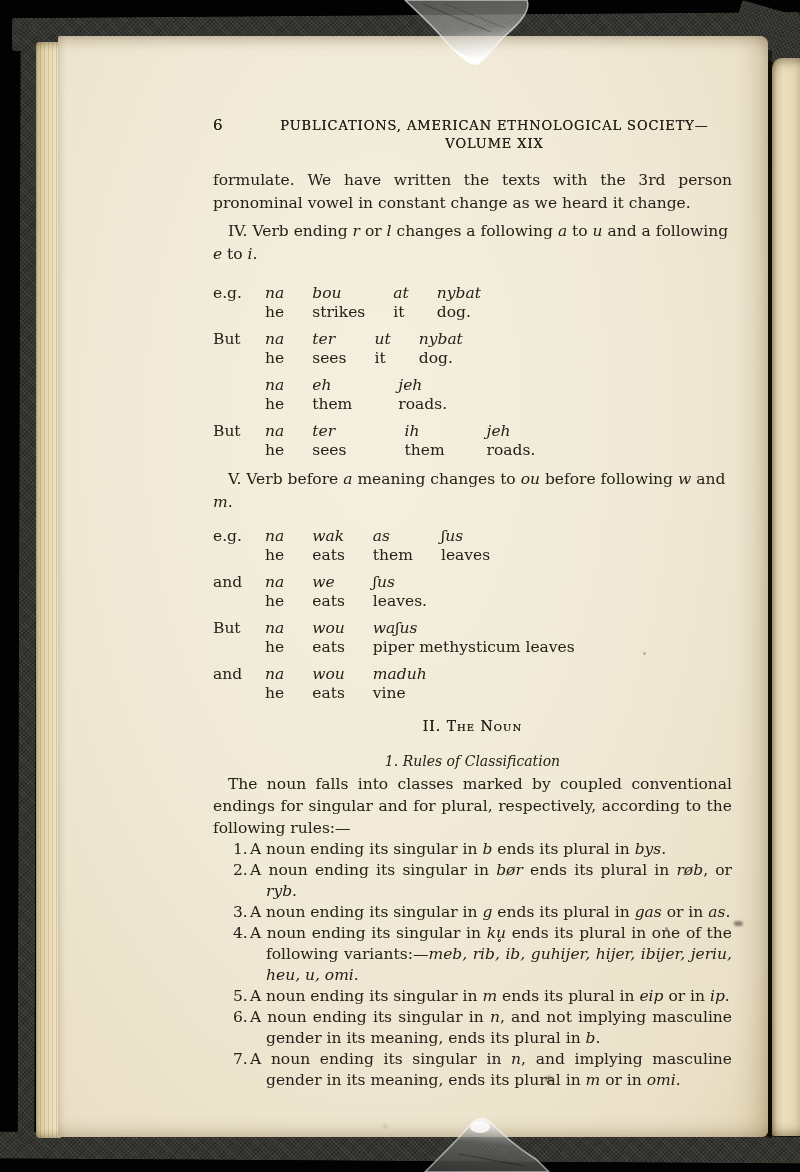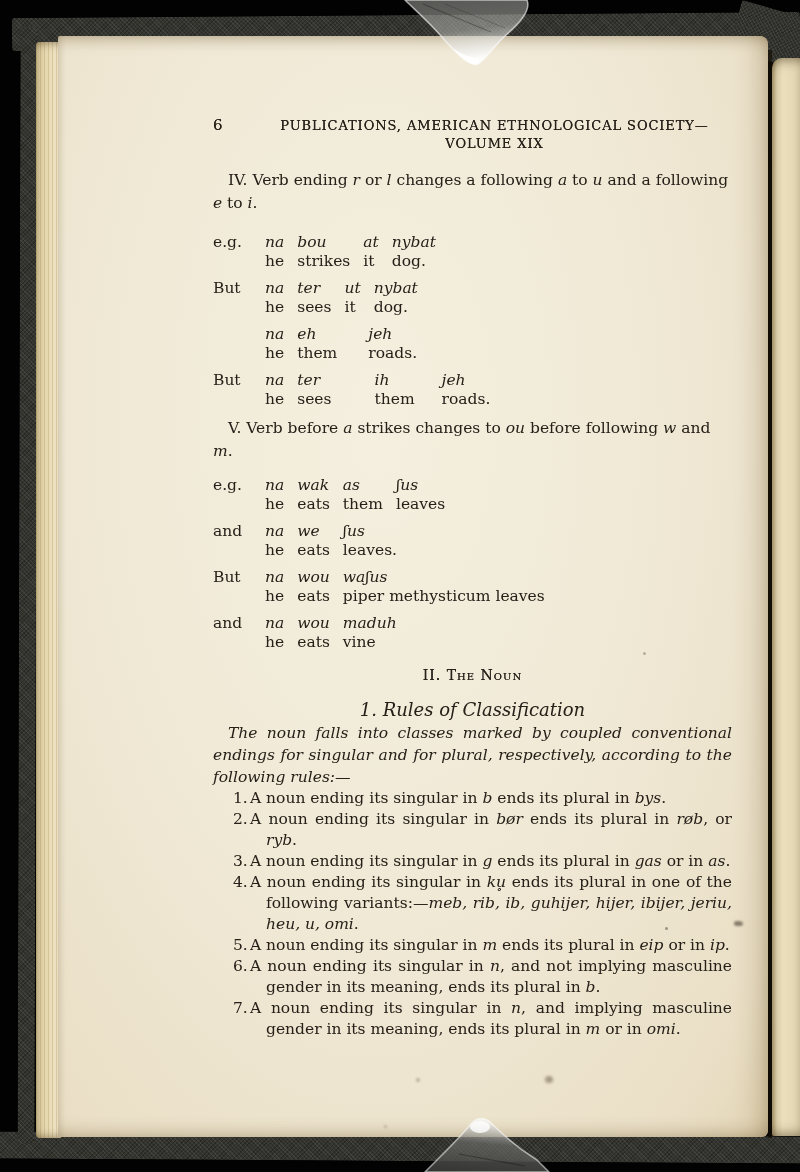--- a/index.html
+++ b/index.html
@@ -76,32 +76,32 @@
   .pageno{width:44px;flex:none;font-size:15px;letter-spacing:0;}
   .running-title{flex:1;text-align:center;}
   .para{text-align:justify;}
   .rule-statement{margin-top:5px;text-indent:15px;line-height:23px;}
   .rule-statement-v{margin-top:8px;text-indent:15px;line-height:23px;}
 
   .examples{margin-top:18px;}
   .examples-v{margin-top:13px;}
   .ex-block{display:flex;line-height:19px;margin-bottom:8px;}
   .ex-label{width:52px;flex:none;}
-  .ex-pairs{display:flex;gap:13px;}
+  .ex-pairs{display:flex;gap:28px;}
   .ex-pair{display:flex;flex-direction:column;}
   .ex-word{font-style:italic;}
 
   .noun-heading{
     margin-top:10px;text-align:center;
     font-size:14px;line-height:26px;letter-spacing:1px;
     font-variant:small-caps;
     text-shadow:0 0 .4px rgba(38,32,25,.9);
   }
-  .noun-subheading{margin-top:11px;text-align:center;font-style:italic;font-size:18px;line-height:22px;}
-  .noun-intro{margin-top:1px;text-indent:15px;text-align:justify;line-height:22px;font-style:italic;}
+  .noun-subheading{margin-top:11px;text-align:center;font-style:italic;font-size:14px;line-height:22px;}
+  .noun-intro{margin-top:1px;text-indent:15px;text-align:justify;line-height:22px;}
 
   .rules-list{line-height:21px;}
   .rule-item{position:relative;padding-left:53px;text-indent:-16px;text-align:justify;}
   .rule-num{position:absolute;left:20px;top:0;text-indent:0;}
 </style>
 </head>
 <body>
 
 <div class="cloth cover-top"></div>
 <div class="cloth cover-top-right"></div>
@@ -121,20 +121,21 @@
   <div class="speck" style="left:326px;top:1089px;width:3px;height:3px;background:rgba(110,95,70,.35);filter:blur(.8px);"></div>
   <div class="speck" style="left:585px;top:616px;width:3px;height:3px;background:rgba(100,88,65,.4);filter:blur(.7px);"></div>
 
   <div class="content">
 
     <div class="running-header">
       <span class="pageno">6</span>
       <span class="running-title">PUBLICATIONS, AMERICAN ETHNOLOGICAL SOCIETY—VOLUME XIX</span>
     </div>
 
+    <div class="para">formulate. We have written the texts with the 3rd person pronominal vowel in constant change as we heard it change.</div>
 
     <div class="rule-statement"><span>IV. Verb ending </span><i>r</i><span> or </span><i>l</i><span> changes a following </span><i>a</i><span> to </span><i>u</i><span> and a following </span><i>e</i><span> to </span><i>i</i><span>.</span></div>
 
     <div class="examples">
         <div class="ex-block">
           <span class="ex-label">e.g.</span>
           <div class="ex-pairs">
             <div class="ex-pair">
               <span class="ex-word">na</span>
               <span class="ex-gloss">he</span>
@@ -207,21 +208,21 @@
               <span class="ex-gloss">them</span>
             </div>
             <div class="ex-pair" style="margin-left: 14px;">
               <span class="ex-word">jeh</span>
               <span class="ex-gloss">roads.</span>
             </div>
           </div>
         </div>
       </div>
 
-    <div class="rule-statement-v"><span>V. Verb before </span><i>a</i><span> strikes changes to </span><i>ou</i><span> before following </span><i>w</i><span> and </span><i>m</i><span>.</span></div>
+    <div class="rule-statement-v"><span>V. Verb before </span><i>a</i><span> meaning changes to </span><i>ou</i><span> before following </span><i>w</i><span> and </span><i>m</i><span>.</span></div>
 
     <div class="examples examples-v">
         <div class="ex-block">
           <span class="ex-label">e.g.</span>
           <div class="ex-pairs">
             <div class="ex-pair">
               <span class="ex-word">na</span>
               <span class="ex-gloss">he</span>
             </div>
             <div class="ex-pair">

